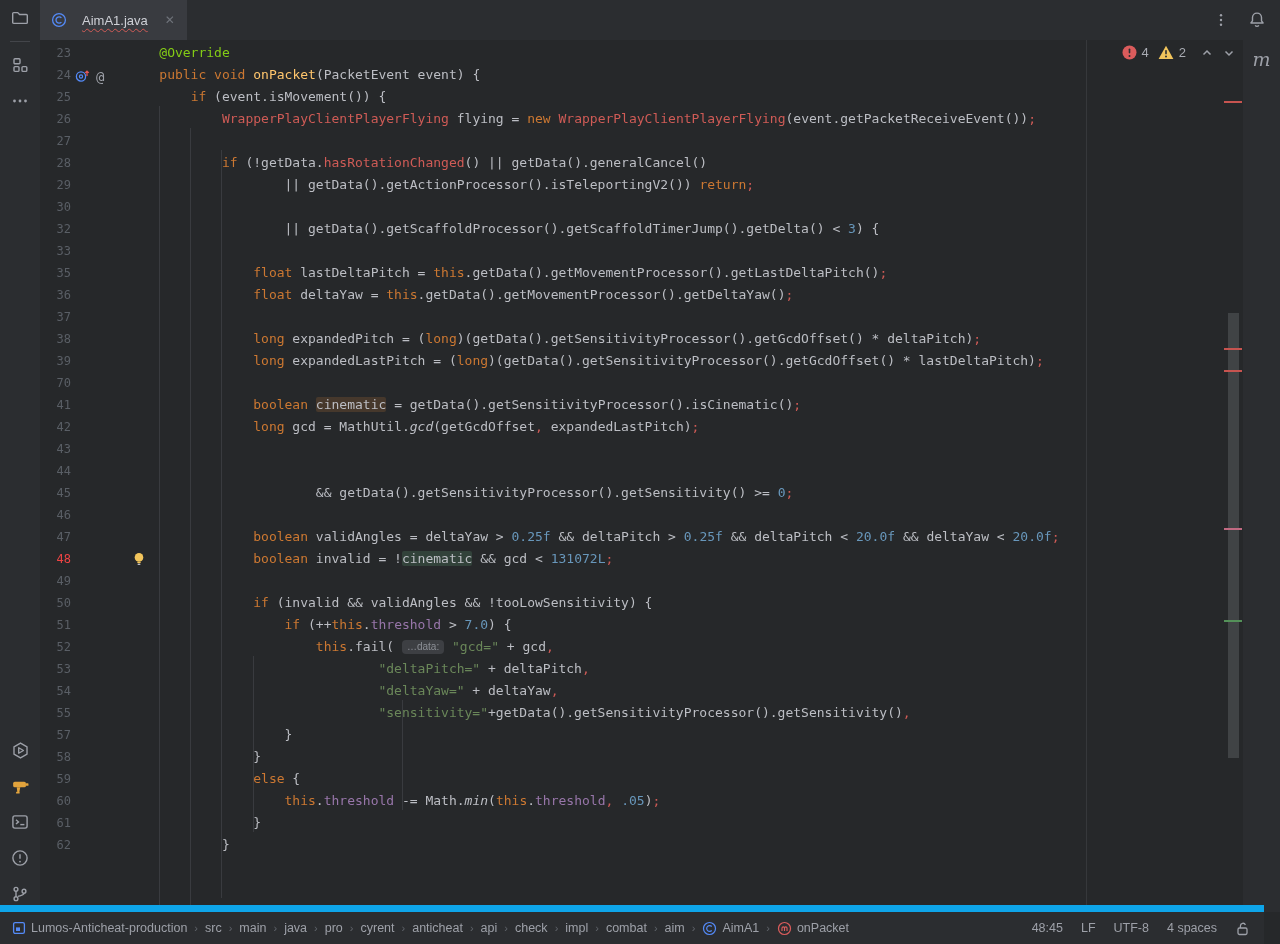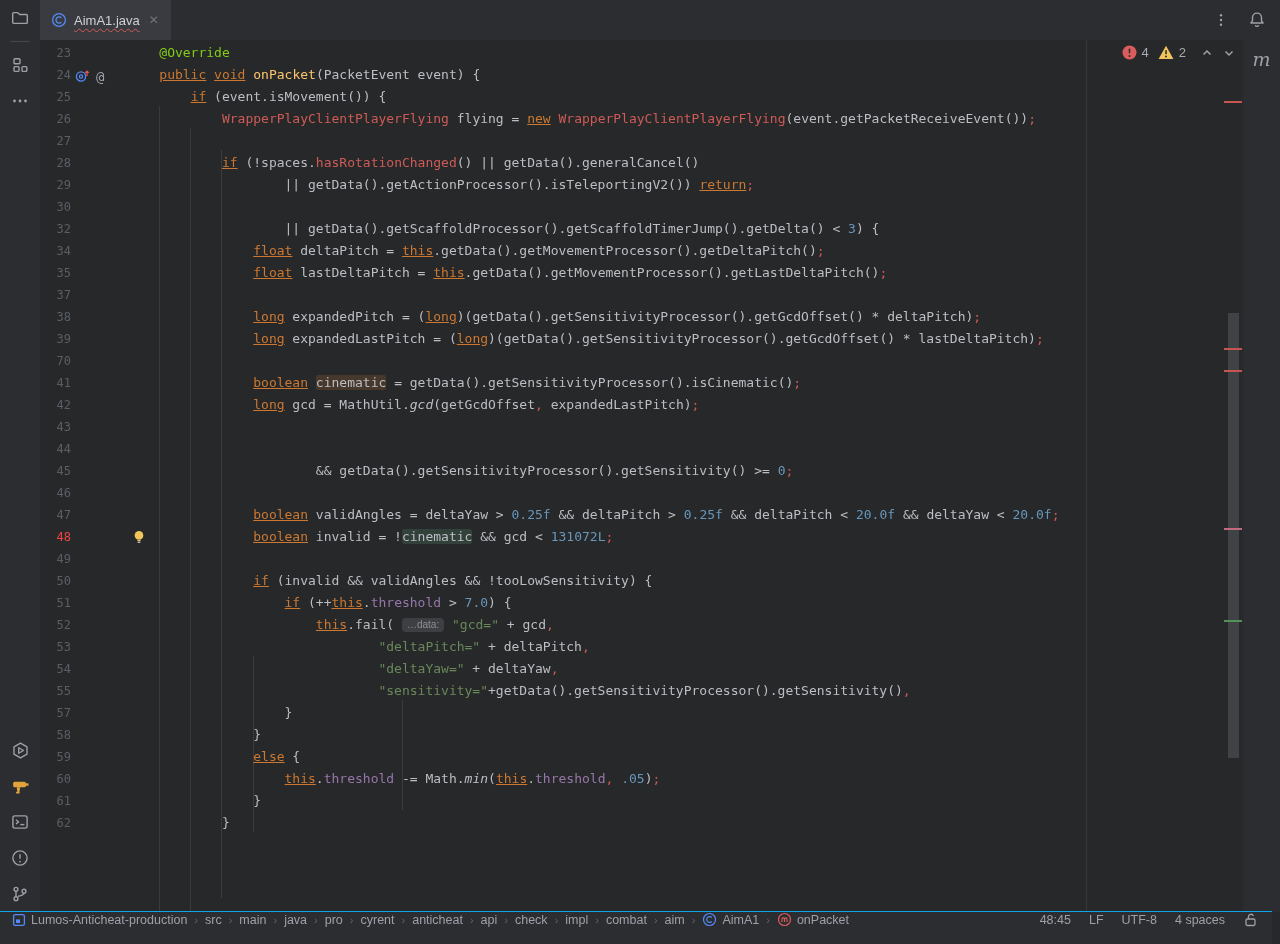--- a/index.html
+++ b/index.html
@@ -11,21 +11,21 @@
   .left-strip{position:absolute;left:0;top:0;bottom:32px;width:40px;background:#2b2d30;
               border-right:1px solid #1f2123;display:flex;flex-direction:column;align-items:center;}
   .strip-btn{width:28px;height:28px;display:flex;align-items:center;justify-content:center;
              border-radius:4px;margin:4px 0;cursor:pointer;}
   .strip-sep{width:20px;height:1px;background:#43454a;margin:5px 0;}
   .strip-spacer{flex:1;}
 
   
   .top-bar{position:absolute;left:40px;top:0;right:0;height:40px;background:#2b2d30;
            border-bottom:1px solid #1f2123;display:flex;align-items:stretch;}
-  .tab{display:flex;align-items:center;gap:7px;padding:0 10px 0 11px;background:#393b40;
+  .tab{display:flex;align-items:center;gap:15px;padding:0 10px 0 11px;background:#393b40;
        cursor:pointer;max-width:170px;}
   .tab-label{color:#ced0d6;text-decoration:underline wavy #cf5b56 1px;text-underline-offset:3px;}
   .tab-close{color:#6f737a;font-size:12px;padding:0 2px;cursor:pointer;}
   .top-bar-spacer{flex:1;}
   .top-icon{width:30px;height:30px;align-self:center;display:flex;align-items:center;
             justify-content:center;border-radius:4px;cursor:pointer;margin-right:6px;}
 
   
   .right-strip{position:absolute;right:0;top:40px;bottom:32px;width:37px;background:#2b2d30;
                border-left:1px solid #1f2123;display:flex;flex-direction:column;align-items:center;}
@@ -42,21 +42,21 @@
         font-family:"DejaVu Sans Mono",monospace;font-size:12px;color:#5a5f66;}
   .lnum.active{color:#ef4444;}
   .code{position:absolute;left:88px;top:0;white-space:pre;
         font-family:"DejaVu Sans Mono",monospace;font-size:13px;}
   .gicon{position:absolute;top:3px;}
   .g-ovr{left:34px;} .g-ann{left:56px;top:2px;color:#9da0a8;font-size:14px;font-family:"DejaVu Sans Mono",monospace;}
   .g-bulb{left:92px;top:4px;}
 
   
   .tk-d{color:#bcbec4;}
-  .tk-k{color:#cc7832;text-decoration:underline;}
+  .tk-k{color:#cc7832;}
   .tk-a{color:#84cc16;}
   .tk-m{color:#ffc66d;}
   .tk-e{color:#cf5b56;}
   .tk-n{color:#6897bb;}
   .tk-s{color:#6a8759;}
   .tk-f{color:#9876aa;}
   .tk-t{color:#bcbec4;font-style:italic;}
   .tk-p{color:#cf5b56;}
   .tk-w{color:#bcbec4;background:#46382c;border-radius:2px;}
   .tk-r{color:#bcbec4;background:#32423a;border-radius:2px;}
@@ -68,22 +68,22 @@
                color:#a8abb2;cursor:pointer;}
   .insp-num{margin-right:4px;}
   .insp-chevrons{display:flex;gap:10px;margin-left:6px;color:#9da0a8;}
 
   
   .scroll-thumb{position:absolute;right:4px;width:11px;top:273px;height:445px;
                 background:rgba(160,163,168,0.22);border-radius:0;cursor:pointer;}
   .stripe-mark{position:absolute;right:1px;width:18px;height:2px;}
 
   
-  .status-bar{position:absolute;left:0;right:8px;bottom:0;height:32px;background:#2b2d30;
-              border-top:1px solid #0ea5e9;display:flex;align-items:flex-start;
+  .status-bar{position:absolute;left:0;right:16px;bottom:0;height:32px;background:#2b2d30;
+              border-top:7px solid #0ea5e9;display:flex;align-items:center;
               color:#9da0a8;font-size:12.5px;}
   .breadcrumbs{display:flex;align-items:center;gap:7px;padding-left:12px;flex:1;min-width:0;
                overflow:hidden;white-space:nowrap;}
   .crumb{display:flex;align-items:center;gap:5px;cursor:pointer;}
   .crumb-sep{color:#60646b;font-size:11px;}
   .status-right{display:flex;align-items:center;gap:18px;padding:0 14px 0 8px;}
   .status-item{cursor:pointer;}
 </style>
 </head>
 <body>
@@ -214,41 +214,45 @@
         <div class="crow">
           <span class="lnum">26</span>
           <span class="code">            <span class="tk-e">WrapperPlayClientPlayerFlying</span><span class="tk-d"> flying = </span><span class="tk-k">new</span><span class="tk-d"> </span><span class="tk-e">WrapperPlayClientPlayerFlying</span><span class="tk-d">(event.getPacketReceiveEvent())</span><span class="tk-p">;</span></span>
         </div>
         <div class="crow">
           <span class="lnum">27</span>
           <span class="code"></span>
         </div>
         <div class="crow">
           <span class="lnum">28</span>
-          <span class="code">            <span class="tk-k">if</span><span class="tk-d"> (!spaces.</span><span class="tk-e">hasRotationChanged</span><span class="tk-d">() || getData().generalCancel()</span></span>
+          <span class="code">            <span class="tk-k">if</span><span class="tk-d"> (!getData.</span><span class="tk-e">hasRotationChanged</span><span class="tk-d">() || getData().generalCancel()</span></span>
         </div>
         <div class="crow">
           <span class="lnum">29</span>
           <span class="code">                    <span class="tk-d">|| getData().getActionProcessor().isTeleportingV2()) </span><span class="tk-k">return</span><span class="tk-p">;</span></span>
         </div>
         <div class="crow">
           <span class="lnum">30</span>
           <span class="code"></span>
         </div>
         <div class="crow">
           <span class="lnum">32</span>
           <span class="code">                    <span class="tk-d">|| getData().getScaffoldProcessor().getScaffoldTimerJump().getDelta() &lt; </span><span class="tk-n">3</span><span class="tk-d">) {</span></span>
         </div>
         <div class="crow">
-          <span class="lnum">34</span>
-          <span class="code">                <span class="tk-k">float</span><span class="tk-d"> deltaPitch = </span><span class="tk-k">this</span><span class="tk-d">.getData().getMovementProcessor().getDeltaPitch()</span><span class="tk-p">;</span></span>
+          <span class="lnum">33</span>
+          <span class="code"></span>
         </div>
         <div class="crow">
           <span class="lnum">35</span>
           <span class="code">                <span class="tk-k">float</span><span class="tk-d"> lastDeltaPitch = </span><span class="tk-k">this</span><span class="tk-d">.getData().getMovementProcessor().getLastDeltaPitch()</span><span class="tk-p">;</span></span>
+        </div>
+        <div class="crow">
+          <span class="lnum">36</span>
+          <span class="code">                <span class="tk-k">float</span><span class="tk-d"> deltaYaw = </span><span class="tk-k">this</span><span class="tk-d">.getData().getMovementProcessor().getDeltaYaw()</span><span class="tk-p">;</span></span>
         </div>
         <div class="crow">
           <span class="lnum">37</span>
           <span class="code"></span>
         </div>
         <div class="crow">
           <span class="lnum">38</span>
           <span class="code">                <span class="tk-k">long</span><span class="tk-d"> expandedPitch = (</span><span class="tk-k">long</span><span class="tk-d">)(getData().getSensitivityProcessor().getGcdOffset() * deltaPitch)</span><span class="tk-p">;</span></span>
         </div>
         <div class="crow">

